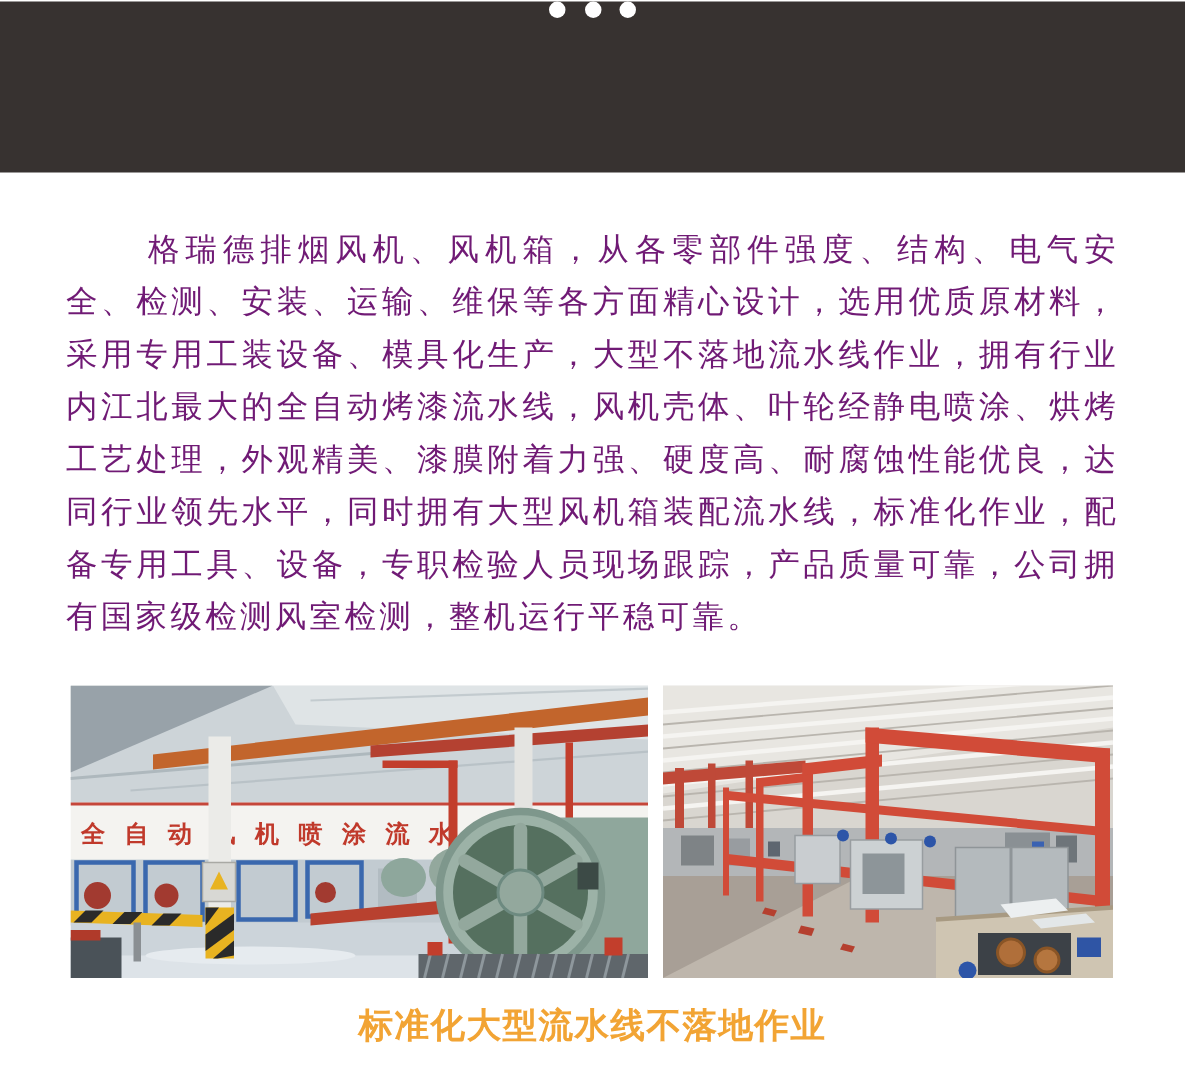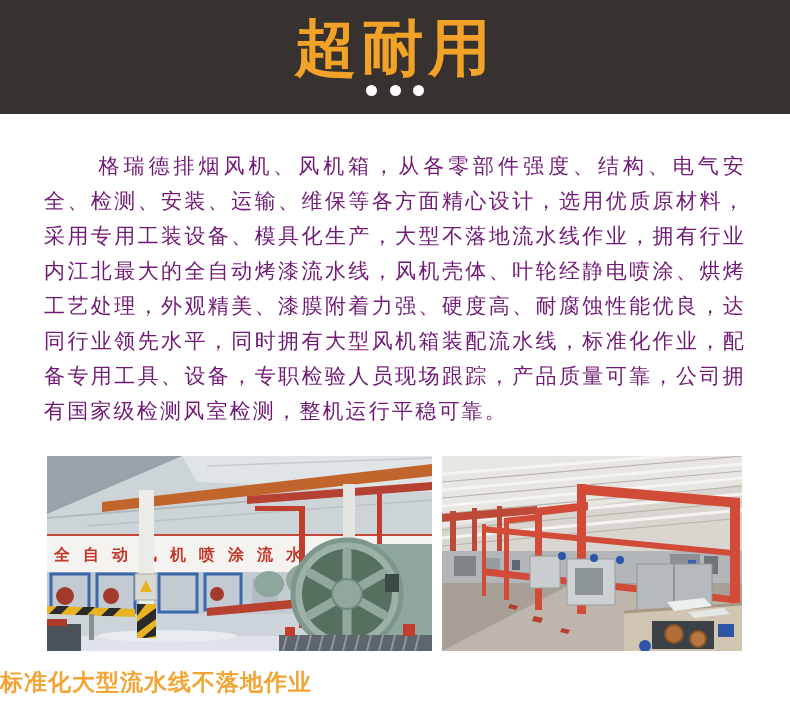--- a/index.html
+++ b/index.html
@@ -42,31 +42,30 @@
     margin: 28px 48px 0 47px;
     height: 195px;
   }
   .photos figure { margin: 0; padding: 0; height: 195px; }
   .photo-left  { width: 385px; }
   .photo-right { width: 300px; }
   .photos svg { display: block; width: 100%; height: 100%; }
   
   .caption {
     margin-top: 16px;
-    text-align: left;
+    text-align: center;
     font-size: 23px; font-weight: 700;
     letter-spacing: 1px;
     color: #F2A434;
   }
 </style>
 </head>
 <body>
 
 <header class="banner">
-  <h1>超耐用</h1>
   <div class="dots">
     <span class="dot"></span>
     <span class="dot"></span>
     <span class="dot"></span>
   </div>
 </header>
 
 <p class="desc">格瑞德排烟风机、风机箱，从各零部件强度、结构、电气安全、检测、安装、运输、维保等各方面精心设计，选用优质原材料，采用专用工装设备、模具化生产，大型不落地流水线作业，拥有行业内江北最大的全自动烤漆流水线，风机壳体、叶轮经静电喷涂、烘烤工艺处理，外观精美、漆膜附着力强、硬度高、耐腐蚀性能优良，达同行业领先水平，同时拥有大型风机箱装配流水线，标准化作业，配备专用工具、设备，专职检验人员现场跟踪，产品质量可靠，公司拥有国家级检测风室检测，整机运行平稳可靠。</p>
 
 <div class="photos">

